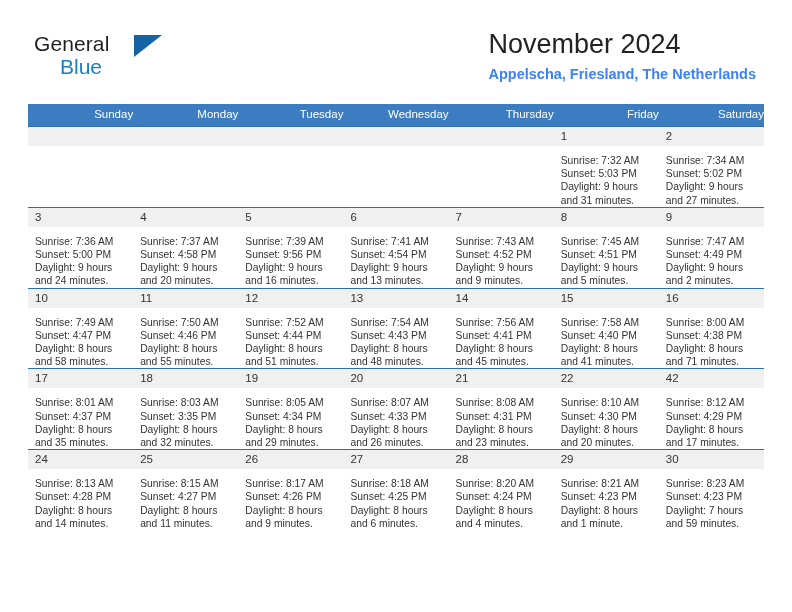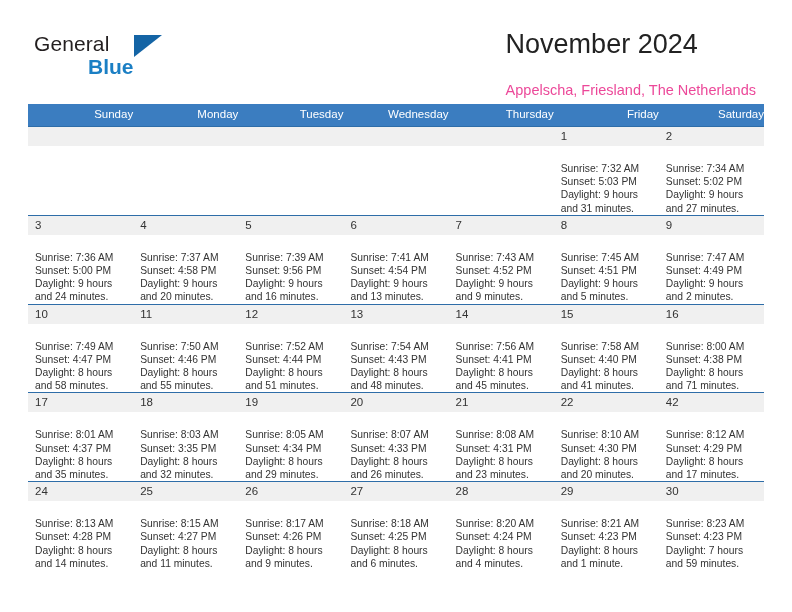--- a/index.html
+++ b/index.html
@@ -41,23 +41,22 @@
     font-size: 21px;
     color: #231f20;
     letter-spacing: 0.1px;
     display: block;
     height: 22px;
   }
   .logo-blue {
     font-size: 21px;
     color: #1b7fc4;
     display: block;
-    margin-left: 54px;
+    margin-left: 26px;
     margin-top: 1px;
-    font-weight: bold;
   }
   .logo-tri {
     position: absolute;
     left: 100px;
     top: 2px;
     width: 0;
     height: 0;
     border-left: 28px solid #1464a5;
     border-bottom: 22px solid transparent;
   }
@@ -69,24 +68,25 @@
   }
   .cal-title {
     font-size: 27px;
     color: #222222;
     line-height: 32px;
     font-weight: normal;
     white-space: nowrap;
   }
   .cal-subtitle {
     font-size: 14.5px;
-    color: #ec4899;
+    color: #3b82f6;
     line-height: 20px;
-    margin-top: 20px;
+    margin-top: 4px;
     white-space: nowrap;
+    font-weight: bold;
   }
 
   
   .cal-wrap {
     position: absolute;
     left: 28px;
     top: 104px;
     width: 736px;
   }
   table.cal {
@@ -116,21 +116,21 @@
     font-size: 11.5px;
     color: #333333;
     padding: 3px 0 3px 7px;
     height: 13px;
     line-height: 13px;
   }
   .daynum.empty {
     color: transparent;
   }
   .info {
-    padding: 16px 6px 0 7px;
+    padding: 8px 6px 0 7px;
     font-size: 10.3px;
     line-height: 13.2px;
     color: #333333;
   }
   .info div {
     white-space: nowrap;
   }
   .info .dl {
     white-space: normal;
   }

